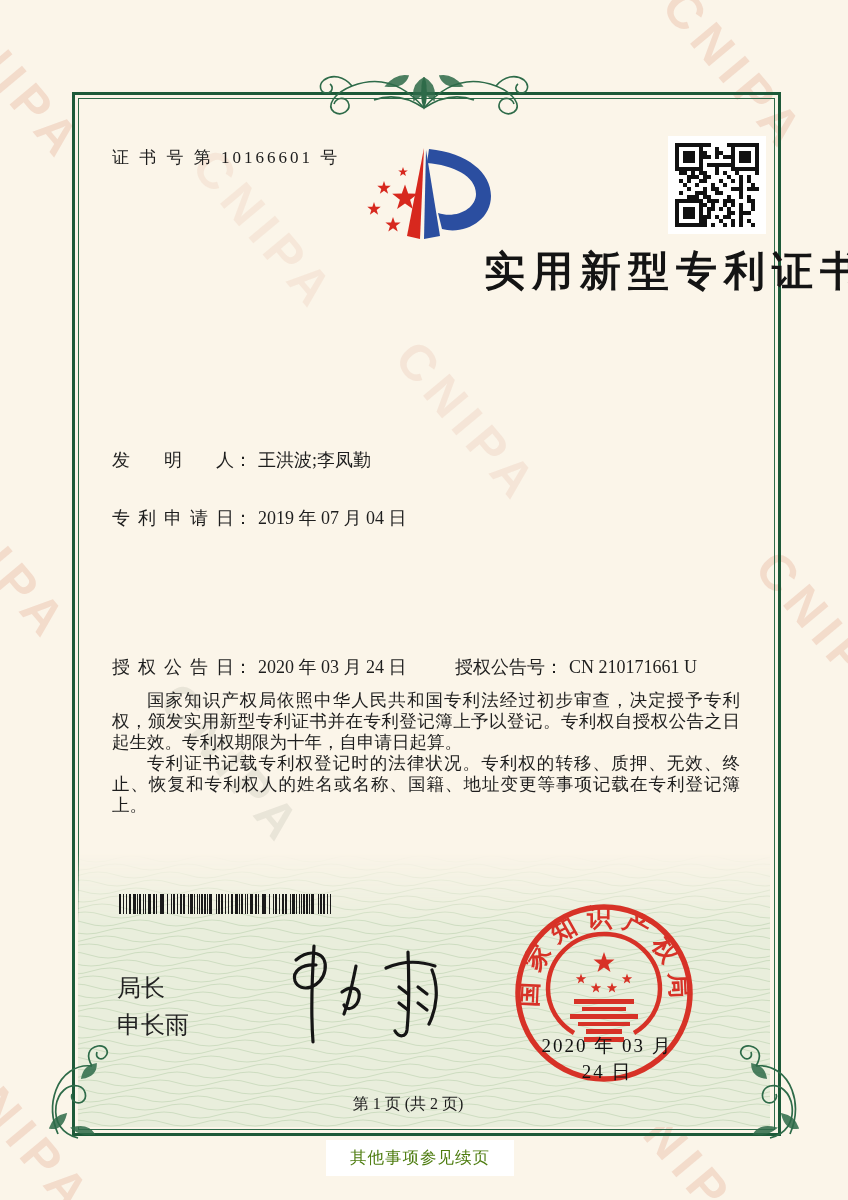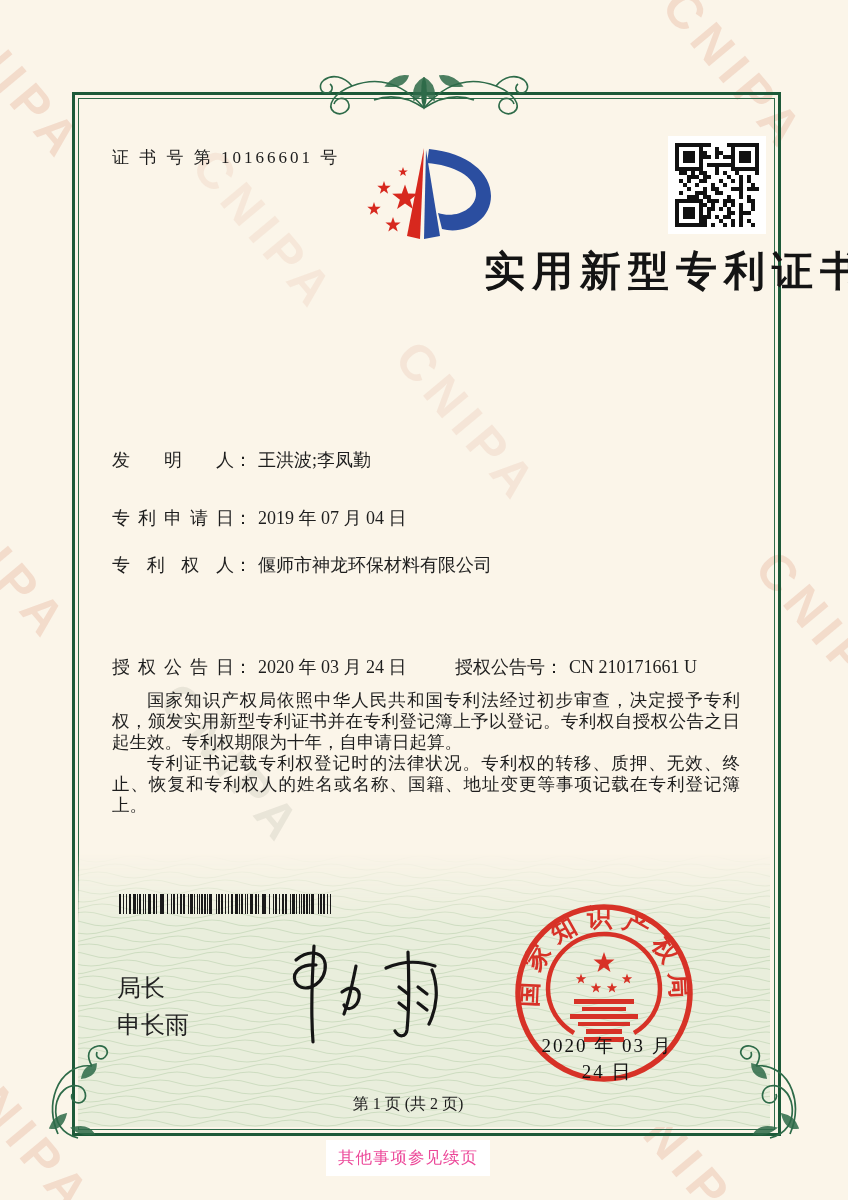--- a/index.html
+++ b/index.html
@@ -38,22 +38,22 @@
   
   .barcode{position:absolute;left:119px;top:894px;z-index:2;}
   .signer-title{position:absolute;left:117px;top:972px;font-size:24px;z-index:2;}
   .signer-name{position:absolute;left:117px;top:1009px;font-size:24px;z-index:2;}
   .signature{position:absolute;left:252px;top:940px;z-index:2;}
   .seal{position:absolute;left:512px;top:901px;z-index:3;opacity:.95;}
   .seal-date{position:absolute;left:527px;top:1033px;width:160px;text-align:center;font-size:19px;
              letter-spacing:2px;color:#111;z-index:4;}
   .pagenum{position:absolute;left:0;top:1094px;width:100%;text-align:center;font-size:16px;
            transform:translateX(-16px);z-index:2;color:#1e1e1e;}
-  .notebox{position:absolute;left:326px;top:1140px;background:#fff;padding:7px 12px;font-size:16.5px;
-           letter-spacing:1px;color:#ec4899;z-index:2;}
+  .notebox{position:absolute;left:326px;top:1140px;background:#fff;padding:7px 24px;font-size:16.5px;
+           letter-spacing:1px;color:#4d7c0f;z-index:2;}
   .ornament{position:absolute;z-index:2;}
 </style>
 </head>
 <body>
 
 <div class="page">
 
   <div class="wm" style="left:-28px;top:-12px;">CNIPA</div>
   <div class="wm" style="left:695px;top:-22px;">CNIPA</div>
   <div class="wm" style="left:225px;top:138px;color:rgba(240,214,198,.45);">CNIPA</div>
@@ -285,23 +285,20 @@
   </div>
 
   <div class="title">实用新型专利证书</div>
 
   <div class="row" style="top:408px;margin-top:40px;">
     <span class="flabel">发明人</span><span class="colon">：</span><span class="fvalue">王洪波;李凤勤</span>
   </div>
   <div class="row" style="top:506px;">
     <span class="flabel">专利申请日</span><span class="colon">：</span><span class="fvalue">2019 年 07 月 04 日</span>
   </div>
-  <div class="row" style="top:553px;">
-    <span class="flabel">专利权人</span><span class="colon">：</span><span class="fvalue">偃师市神龙环保材料有限公司</span>
-  </div>
   <div class="row" style="top:655px;">
     <span class="flabel">授权公告日</span><span class="colon">：</span><span class="fvalue">2020 年 03 月 24 日</span>
     <span class="grant-no">
       <span>授权公告号</span><span>：</span><span class="fvalue">CN 210171661 U</span>
     </span>
   </div>
 
   <div class="body-text">
     <p>国家知识产权局依照中华人民共和国专利法经过初步审查，决定授予专利权，颁发实用新型专利证书并在专利登记簿上予以登记。专利权自授权公告之日起生效。专利权期限为十年，自申请日起算。</p>
     <p>专利证书记载专利权登记时的法律状况。专利权的转移、质押、无效、终止、恢复和专利权人的姓名或名称、国籍、地址变更等事项记载在专利登记簿上。</p>

